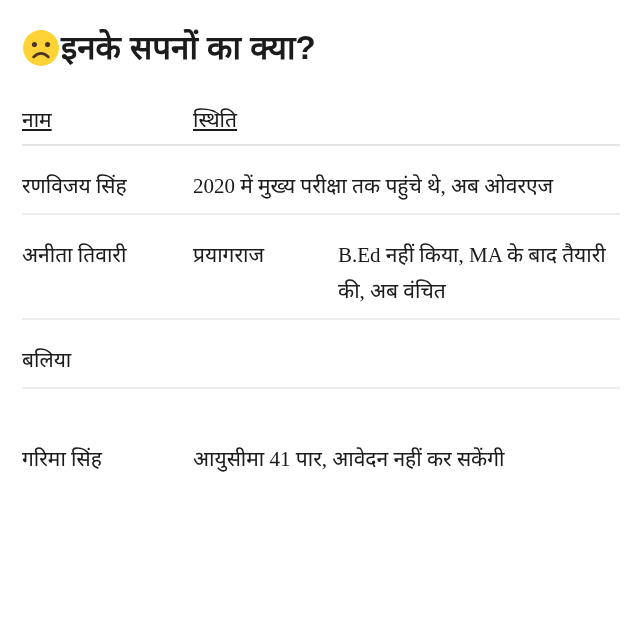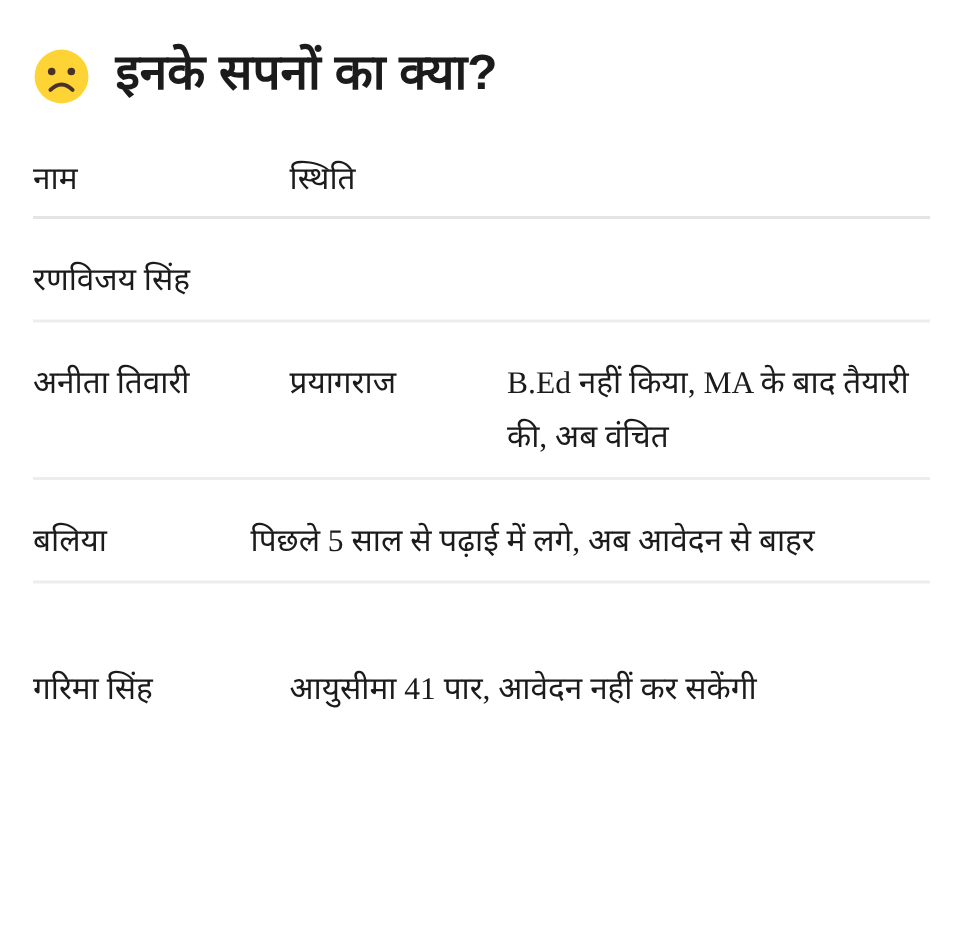--- a/index.html
+++ b/index.html
@@ -12,22 +12,22 @@
     background: var(--background, #ffffff);
     font-family: "Liberation Sans", "DejaVu Sans", sans-serif;
     color: var(--text, #1b1b1b);
     overflow: hidden;
   }
   .container {
     padding: 26px 22px 0 22px;
   }
   .title-row {
     display: flex;
-    align-items: flex-end;
-    gap: 17px;
+    align-items: center;
+    gap: 1px;
   }
   .emoji {
     width: 38px;
     height: 38px;
     flex: 0 0 auto;
     display: block;
   }
   .page-title {
     font-size: 33px;
     line-height: 44px;
@@ -39,20 +39,21 @@
     font-size: 21px;
     line-height: 36px;
   }
   .row {
     display: flex;
     align-items: flex-start;
   }
   .header-row {
     padding: 0 0 6px 0;
     border-bottom: 2px solid var(--divider-strong, #e4e4e4);
+    text-decoration: underline;
   }
   .data-row {
     padding: 22px 0 9px 0;
     border-bottom: 2px solid var(--divider, #ededed);
     font-family: Liberation Serif, serif;
   }
   .data-row:last-child {
     border-bottom: none;
     margin-top: 30px;
   }
@@ -77,31 +78,31 @@
 
   <div class="table">
 
     <div class="row header-row">
       <div class="col-name">नाम</div>
       <div class="col-status">स्थिति</div>
     </div>
 
     <div class="row data-row">
       <div class="col-name">रणविजय सिंह</div>
+      <div class="col-status">2020 में मुख्य परीक्षा तक पहुंचे थे, अब ओवरएज</div>
     </div>
 
     <div class="row data-row">
       <div class="col-name">अनीता तिवारी</div>
       <div class="col-region">प्रयागराज</div>
       <div class="col-status">B.Ed नहीं किया, MA के बाद तैयारी की, अब वंचित</div>
     </div>
 
     <div class="row data-row">
       <div class="col-region">बलिया</div>
-      <div class="col-status">पिछले 5 साल से पढ़ाई में लगे, अब आवेदन से बाहर</div>
     </div>
 
     <div class="row data-row">
       <div class="col-name">गरिमा सिंह</div>
       <div class="col-status">आयुसीमा 41 पार, आवेदन नहीं कर सकेंगी</div>
     </div>
 
   </div>
 </div>
 

